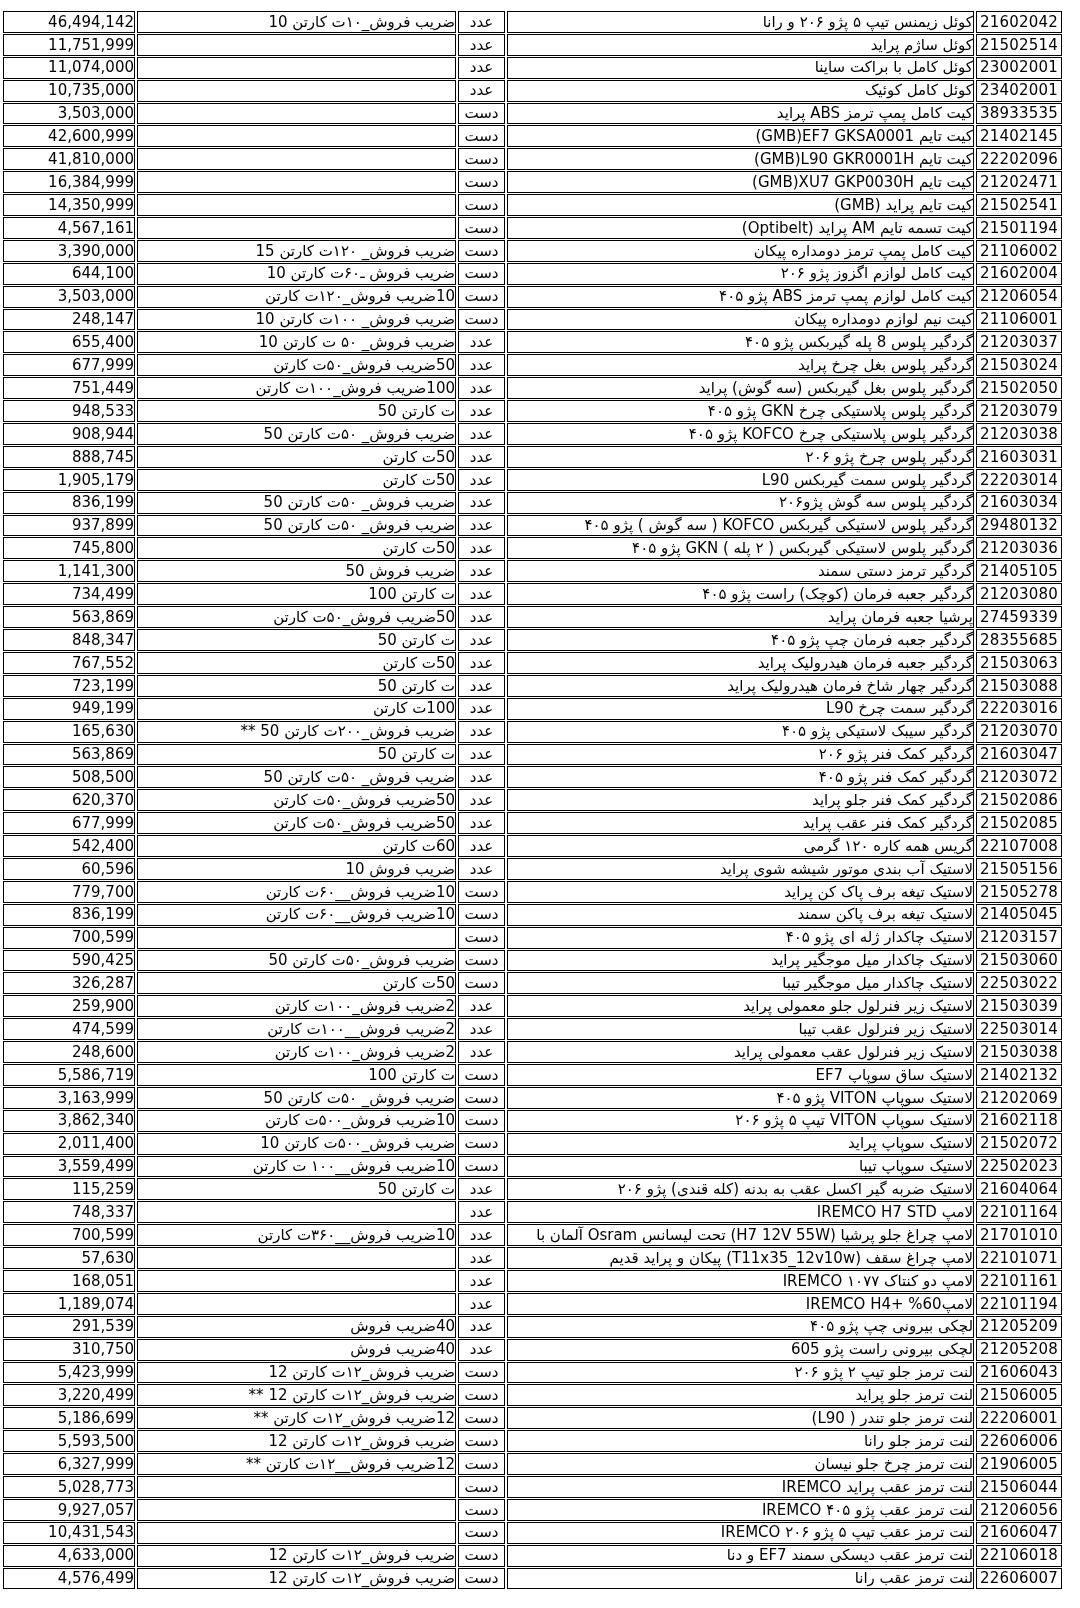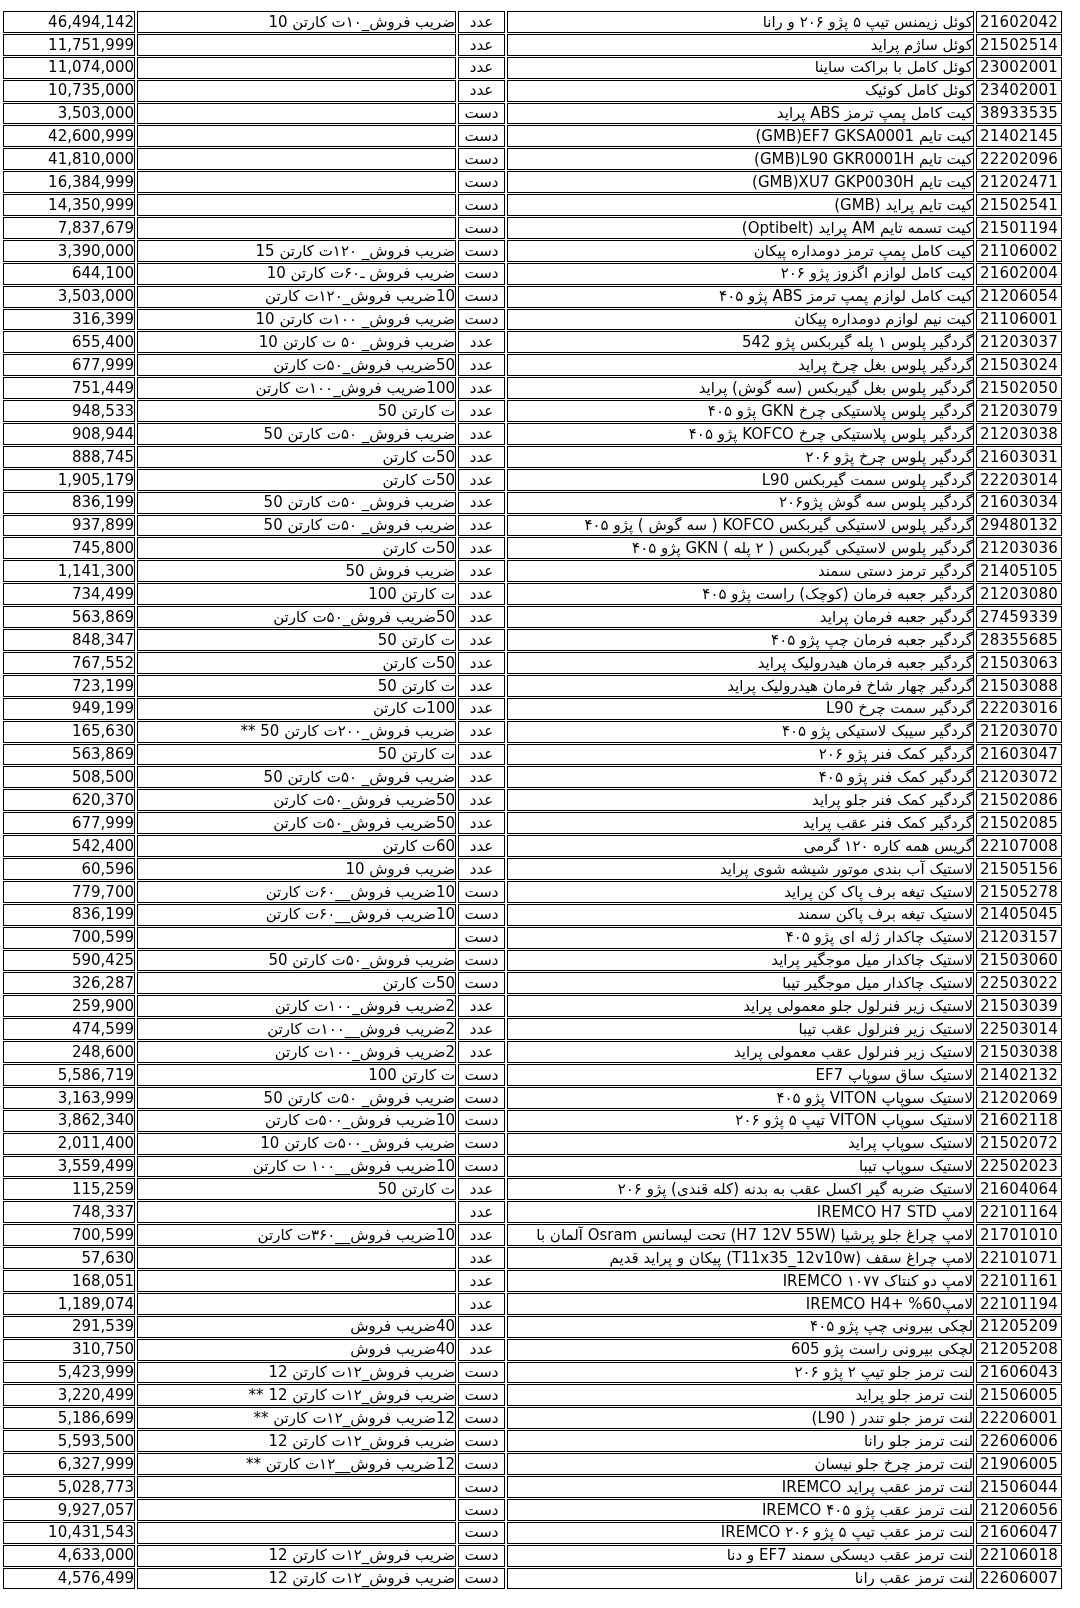--- a/index.html
+++ b/index.html
@@ -103,21 +103,21 @@
           <td class="col-desc">کیت تایم پراید ⁦(GMB)⁩</td>
           <td class="col-unit">دست</td>
           <td class="col-coeff"></td>
           <td class="col-price">14,350,999</td>
         </tr>
         <tr>
           <td class="col-code">21501194</td>
           <td class="col-desc">کیت تسمه تایم AM پراید ⁦(Optibelt)⁩</td>
           <td class="col-unit">دست</td>
           <td class="col-coeff"></td>
-          <td class="col-price">7,837,679</td>
+          <td class="col-price">4,567,161</td>
         </tr>
         <tr>
           <td class="col-code">21106002</td>
           <td class="col-desc">کیت کامل پمپ ترمز دومداره پیکان</td>
           <td class="col-unit">دست</td>
           <td class="col-coeff">ضریب فروش_ ۱۲۰ت کارتن 15</td>
           <td class="col-price">3,390,000</td>
         </tr>
         <tr>
           <td class="col-code">21602004</td>
@@ -131,25 +131,25 @@
           <td class="col-desc">کیت کامل لوازم پمپ ترمز ABS پژو ۴۰۵</td>
           <td class="col-unit">دست</td>
           <td class="col-coeff">10ضریب فروش_۱۲۰ت کارتن</td>
           <td class="col-price">3,503,000</td>
         </tr>
         <tr>
           <td class="col-code">21106001</td>
           <td class="col-desc">کیت نیم لوازم دومداره پیکان</td>
           <td class="col-unit">دست</td>
           <td class="col-coeff">ضریب فروش_ ۱۰۰ت کارتن 10</td>
-          <td class="col-price">316,399</td>
+          <td class="col-price">248,147</td>
         </tr>
         <tr>
           <td class="col-code">21203037</td>
-          <td class="col-desc">گردگیر پلوس ۱ پله گیربکس پژو 542</td>
+          <td class="col-desc">گردگیر پلوس 8 پله گیربکس پژو ۴۰۵</td>
           <td class="col-unit">عدد</td>
           <td class="col-coeff">ضریب فروش_ ۵۰ ت کارتن 10</td>
           <td class="col-price">655,400</td>
         </tr>
         <tr>
           <td class="col-code">21503024</td>
           <td class="col-desc">گردگیر پلوس بغل چرخ پراید</td>
           <td class="col-unit">عدد</td>
           <td class="col-coeff">50ضریب فروش_۵۰ت کارتن</td>
           <td class="col-price">677,999</td>
@@ -219,21 +219,21 @@
         </tr>
         <tr>
           <td class="col-code">21203080</td>
           <td class="col-desc">گردگیر جعبه فرمان (کوچک) راست پژو ۴۰۵</td>
           <td class="col-unit">عدد</td>
           <td class="col-coeff">ت کارتن 100</td>
           <td class="col-price">734,499</td>
         </tr>
         <tr>
           <td class="col-code">27459339</td>
-          <td class="col-desc">گردگیر جعبه فرمان پراید</td>
+          <td class="col-desc">پرشیا جعبه فرمان پراید</td>
           <td class="col-unit">عدد</td>
           <td class="col-coeff">50ضریب فروش_۵۰ت کارتن</td>
           <td class="col-price">563,869</td>
         </tr>
         <tr>
           <td class="col-code">28355685</td>
           <td class="col-desc">گردگیر جعبه فرمان چپ پژو ۴۰۵</td>
           <td class="col-unit">عدد</td>
           <td class="col-coeff">ت کارتن 50</td>
           <td class="col-price">848,347</td>

